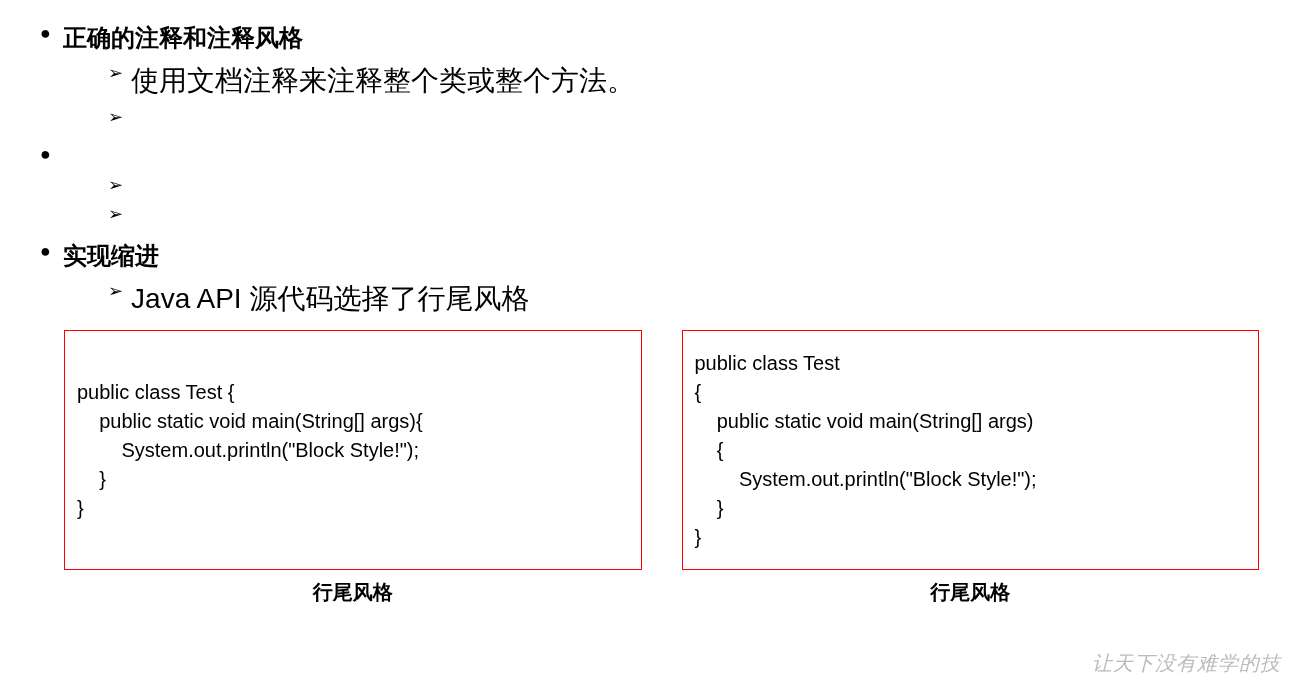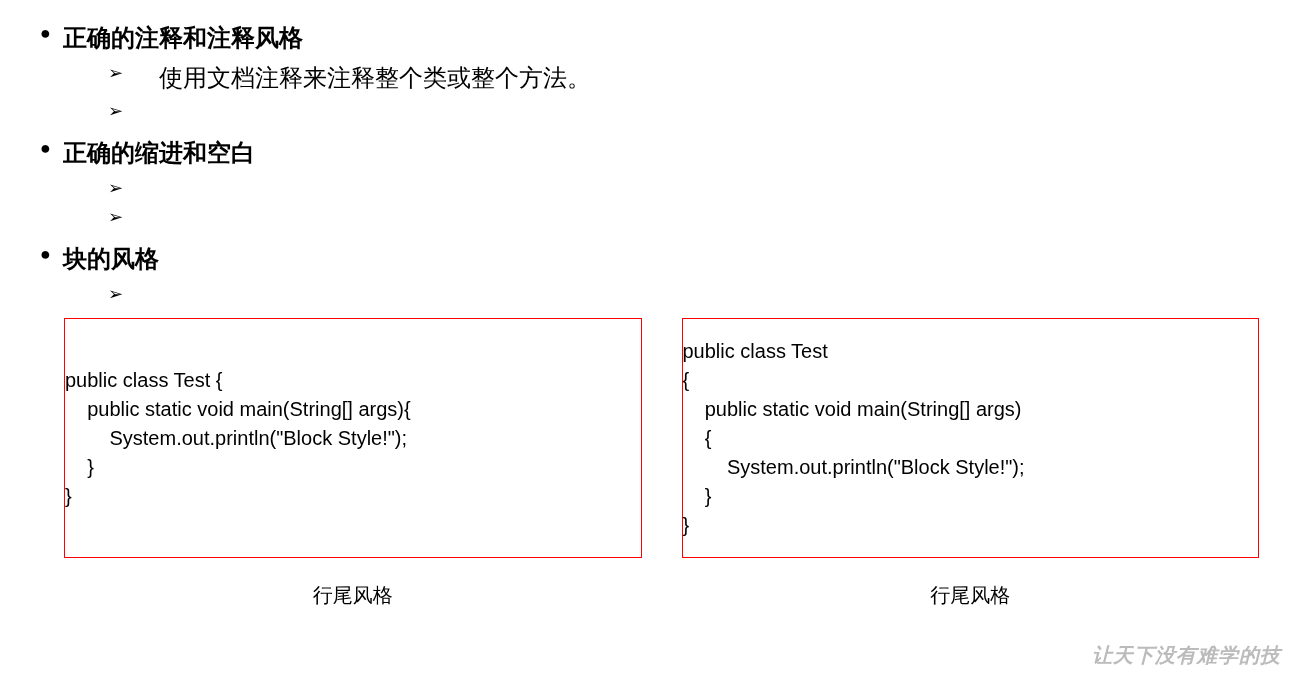--- a/index.html
+++ b/index.html
@@ -41,60 +41,59 @@
     display: flex;
     align-items: flex-start;
     margin-bottom: 2px;
   }
   .sub-arrow {
     margin-right: 8px;
     font-size: 18px;
     line-height: 1.5;
   }
   .sub-text {
-    font-size: 24px;
-    margin-left: 28px;
+    font-size: 28px;
   }
   .code-row {
     display: flex;
     gap: 40px;
     margin: 8px 0 4px 0;
     padding: 0 0 0 24px;
   }
   .code-col {
     flex: 1;
     display: flex;
     flex-direction: column;
     align-items: center;
   }
   .code-box {
     border: 1.5px solid #ff0000;
     width: 100%;
     box-sizing: border-box;
-    padding: 18px 12px 18px 0;
+    padding: 18px 12px 18px 12px;
     height: 240px;
     font-family: Arial, sans-serif;
     font-size: 20px;
     white-space: pre;
     line-height: 1.45;
   }
   .code-caption {
-    margin-top: 22px;
+    margin-top: 7px;
     font-size: 20px;
+    font-weight: bold;
   }
   .watermark {
     position: absolute;
     right: 18px;
-    bottom: 21px;
+    bottom: 13px;
     color: #bbb;
     font-size: 20px;
     font-family: "KaiTi", "STKaiti", serif;
     font-style: italic;
     letter-spacing: 1px;
-    font-weight: bold;
   }
 </style>
 </head>
 <body>
 
 <ul class="main-list">
   <li>
     <div class="bullet-line">
       <span class="bullet-dot">●</span>
       <span class="bullet-title">正确的注释和注释风格</span>
@@ -106,40 +105,40 @@
       </li>
       <li>
         <span class="sub-arrow">➢</span>
       </li>
     </ul>
   </li>
 
   <li>
     <div class="bullet-line">
       <span class="bullet-dot">●</span>
-      <span class="bullet-title">正确的缩进和空白</span>
     </div>
     <ul class="sub-list">
       <li>
         <span class="sub-arrow">➢</span>
       </li>
       <li>
         <span class="sub-arrow">➢</span>
       </li>
     </ul>
   </li>
 
   <li>
     <div class="bullet-line">
       <span class="bullet-dot">●</span>
-      <span class="bullet-title">块的风格</span>
+      <span class="bullet-title">实现缩进</span>
     </div>
     <ul class="sub-list">
       <li>
         <span class="sub-arrow">➢</span>
+        <span class="sub-text">Java API 源代码选择了行尾风格</span>
       </li>
     </ul>
   </li>
 </ul>
 
 <div class="code-row">
   <div class="code-col">
     <div class="code-box">
 public class Test {
     public static void main(String[] args){

